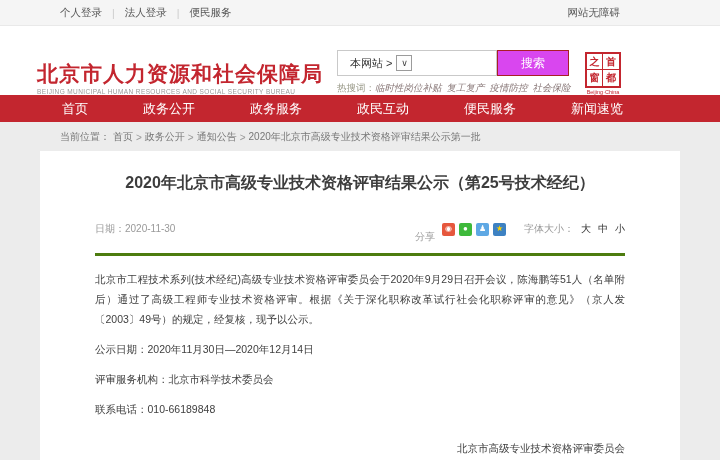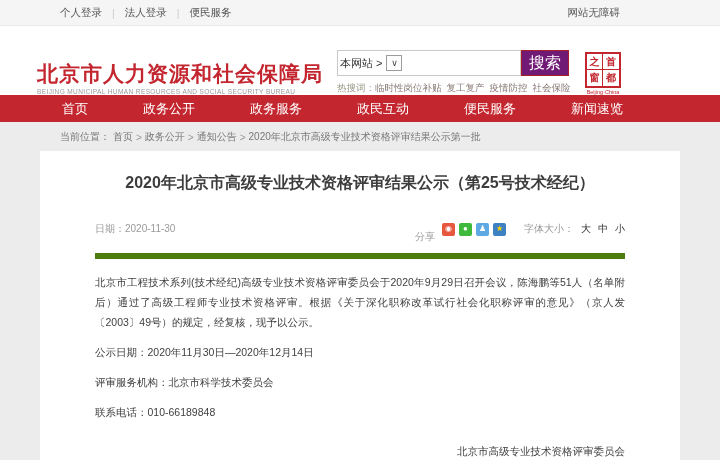--- a/index.html
+++ b/index.html
@@ -24,34 +24,34 @@
     padding:0 24px 0 37px;
   }
   .logo { line-height:1.1; }
   .logo .cn { font-size:21px; font-weight:bold; color:#c3262f; letter-spacing:1px; }
   .logo .en { font-size:6.5px; color:#9a9a9a; letter-spacing:0.4px; margin-top:3px; }
 
   .search-block { margin-left:14px; width:232px; }
   .search-row { display:flex; height:26px; }
   .search-input {
     flex:1; border:1px solid #c9c9c9; background:#fff; display:flex;
-    align-items:center; padding:0 4px 0 2px; font-size:11px; color:#333;
+    align-items:center; padding:0 4px 0 12px; font-size:11px; color:#333;
   }
   .mini-select {
     margin-left:4px; width:16px; height:16px; border:1px solid #9b9b9b;
     display:flex; align-items:center; justify-content:center;
     font-size:9px; color:#444; background:#fdfdfd;
   }
   .search-btn {
-    width:48px; background:#701a75; color:#fff; border:1px solid #a81f27;
-    font-size:16px; display:flex; align-items:center; justify-content:center;
+    width:72px; background:#d946ef; color:#fff; border:1px solid #a81f27;
+    font-size:12px; display:flex; align-items:center; justify-content:center;
     cursor:pointer;
   }
   .hotwords { margin-top:6px; font-size:9.5px; color:#8d7f7f; white-space:nowrap; }
-  .hotwords .hw { margin-right:5px; color:#877; }
+  .hotwords .hw { margin-right:5px; color:#877;font-style:italic; }
   .hotwords .hw-label { color:#998;margin-top:44px; }
 
   .quick-links { margin-left:12px; font-size:10.5px; color:#3c3c3c; line-height:1.7; white-space:nowrap; }
   .quick-links div { cursor:pointer; }
 
   .seal-wrap { margin-left:16px; text-align:center; }
   .seal {
     width:36px; height:36px; border:2px solid #c3262f; background:#fff;
     display:grid; grid-template-columns:1fr 1fr; grid-template-rows:1fr 1fr;
   }
@@ -83,21 +83,21 @@
   .card {
     margin-left:40px; width:640px; background:#fff; height:313px;
     padding:16px 55px 0 55px; overflow:hidden;
   }
   .art-title {
     text-align:center; font-size:16px; font-weight:bold; color:#3d3d3d;
     margin:6px 0 20px 0;
   }
   .meta-row {
     display:flex; align-items:center; font-size:10px; color:#999;
-    padding-bottom:9px; border-bottom:6px solid #4d7c0f;
+    padding-bottom:9px; border-bottom:3px solid #4d7c0f;
   }
   .meta-row .m-date { margin-right:14px; }
   .meta-right { margin-left:auto; display:flex; align-items:center; }
   .share-label { margin-right:5px;margin-top:16px; }
   .share-icon {
     width:13px; height:13px; border-radius:2px; margin:0 2px;
     display:inline-flex; align-items:center; justify-content:center;
     font-size:8px; color:#fff; cursor:pointer; line-height:1;
   }
   .si-weibo  { background:#e6573d; }

